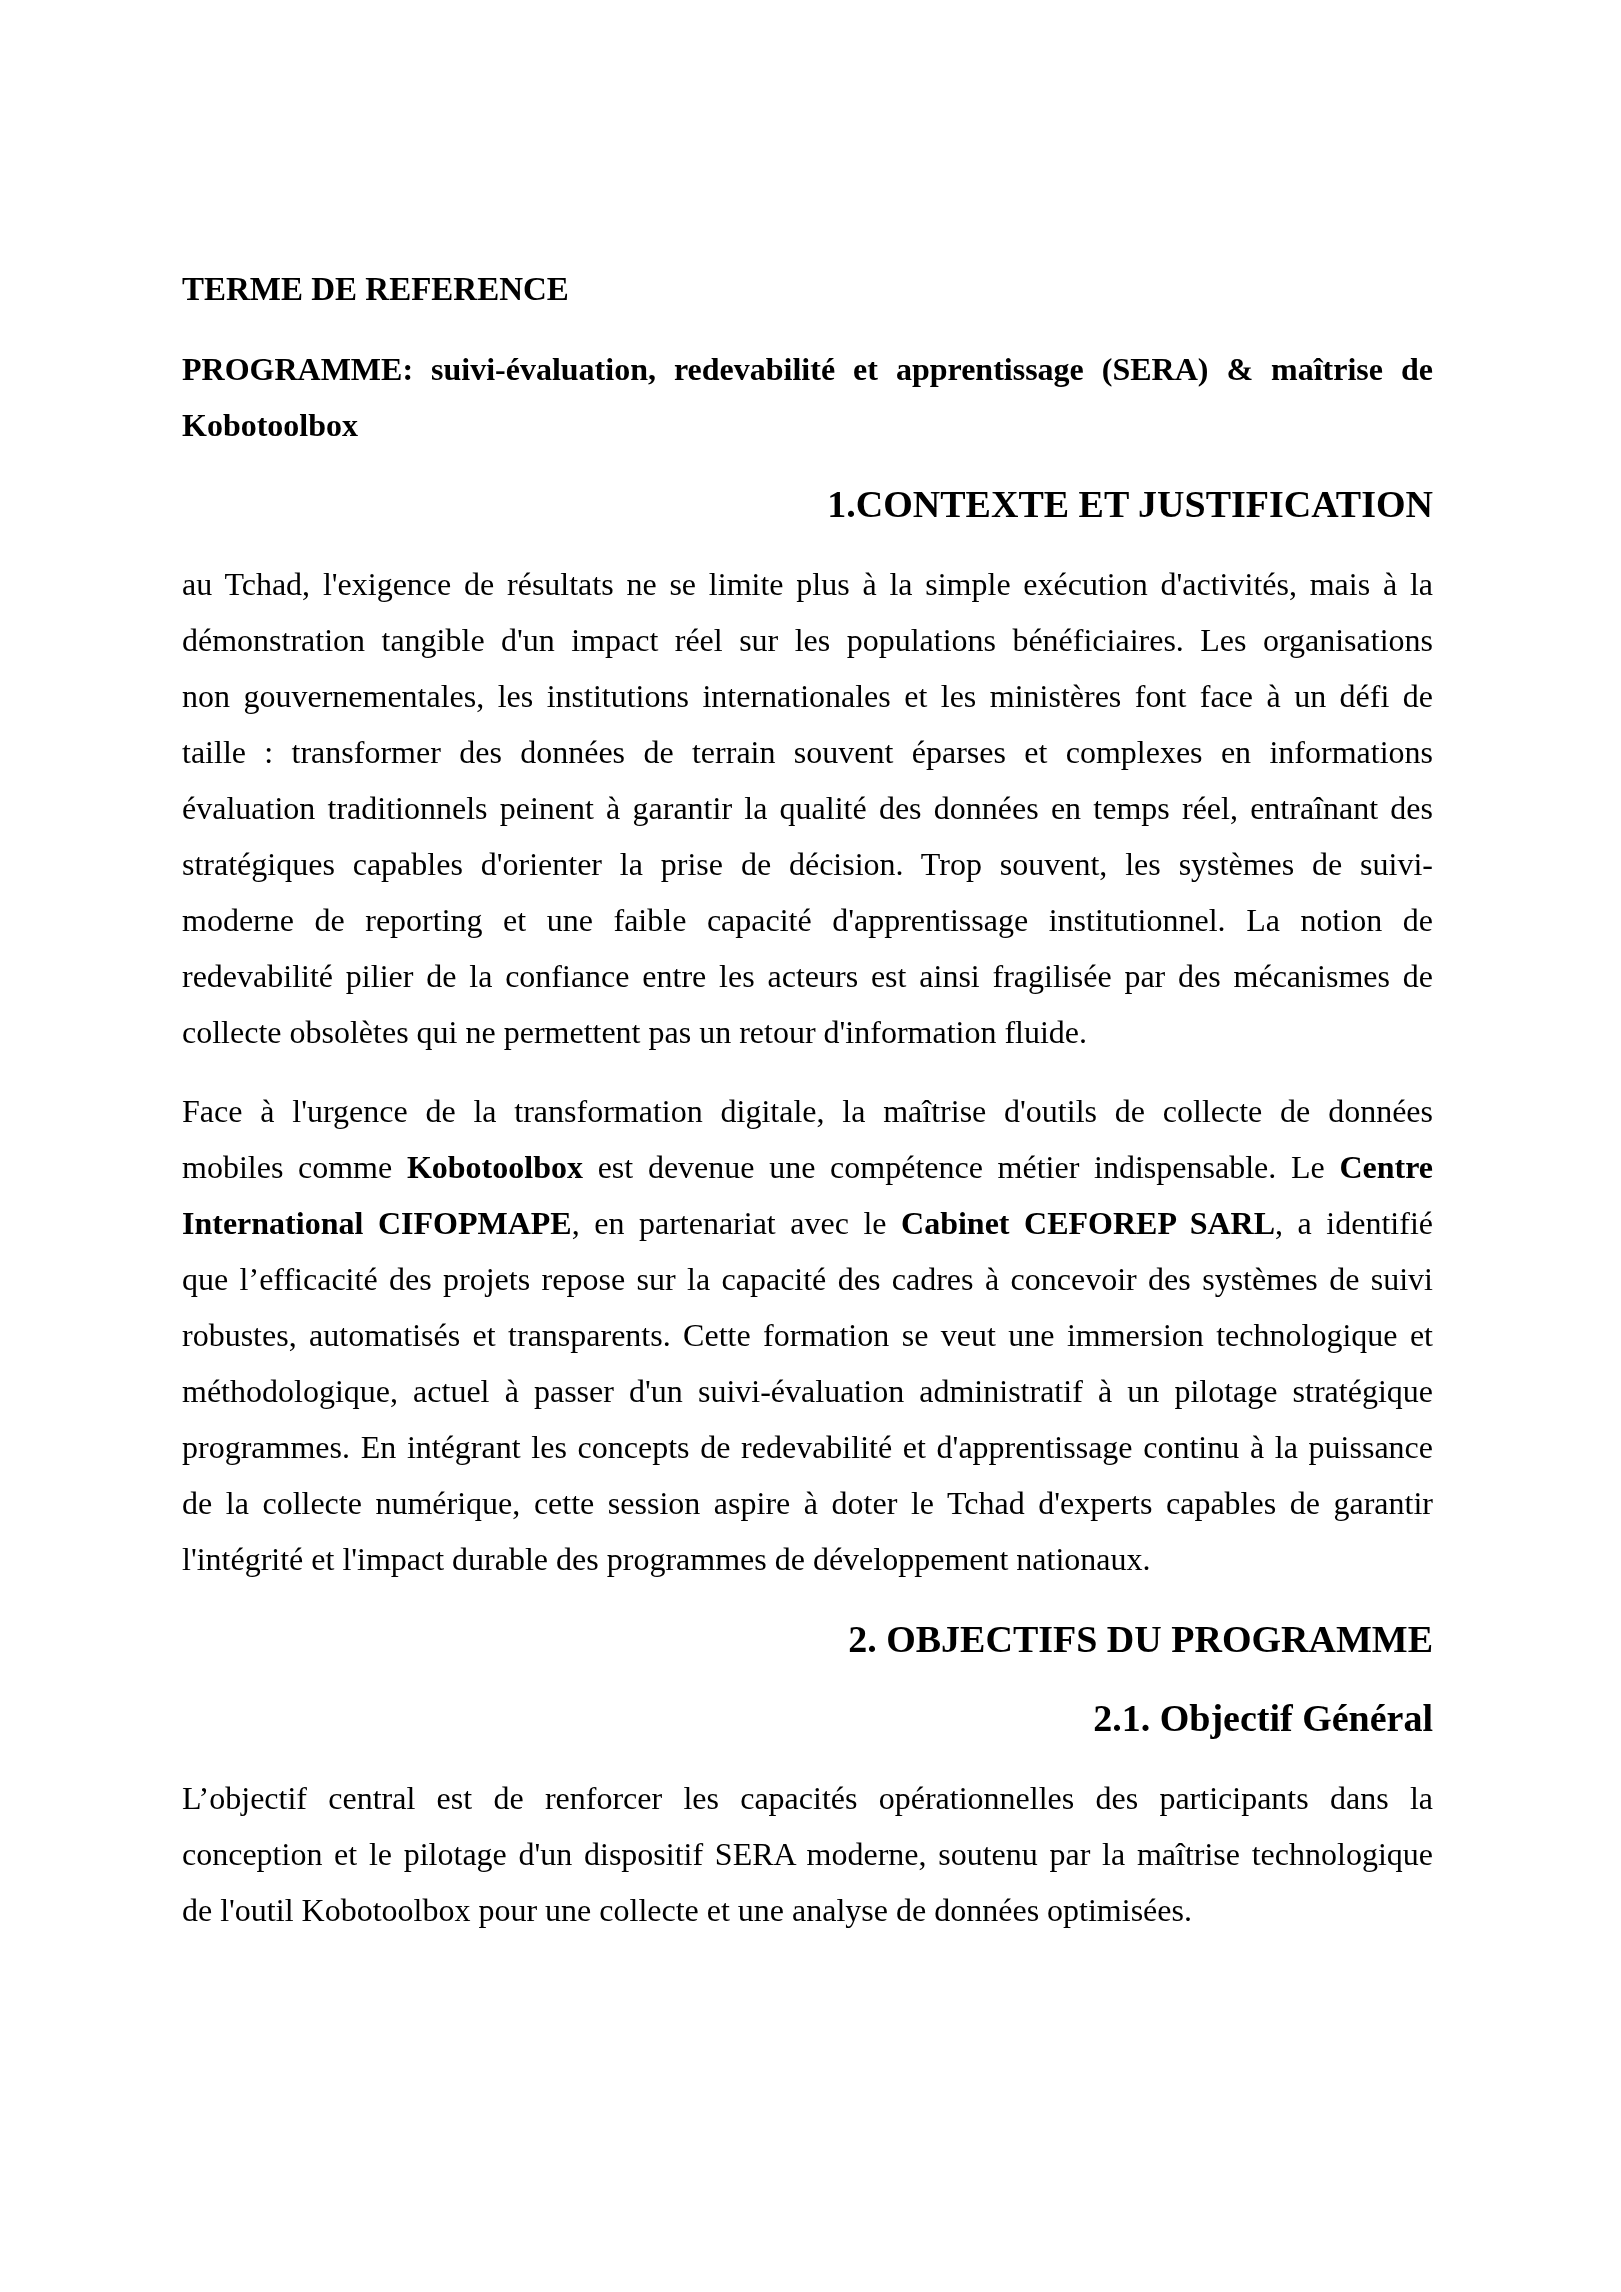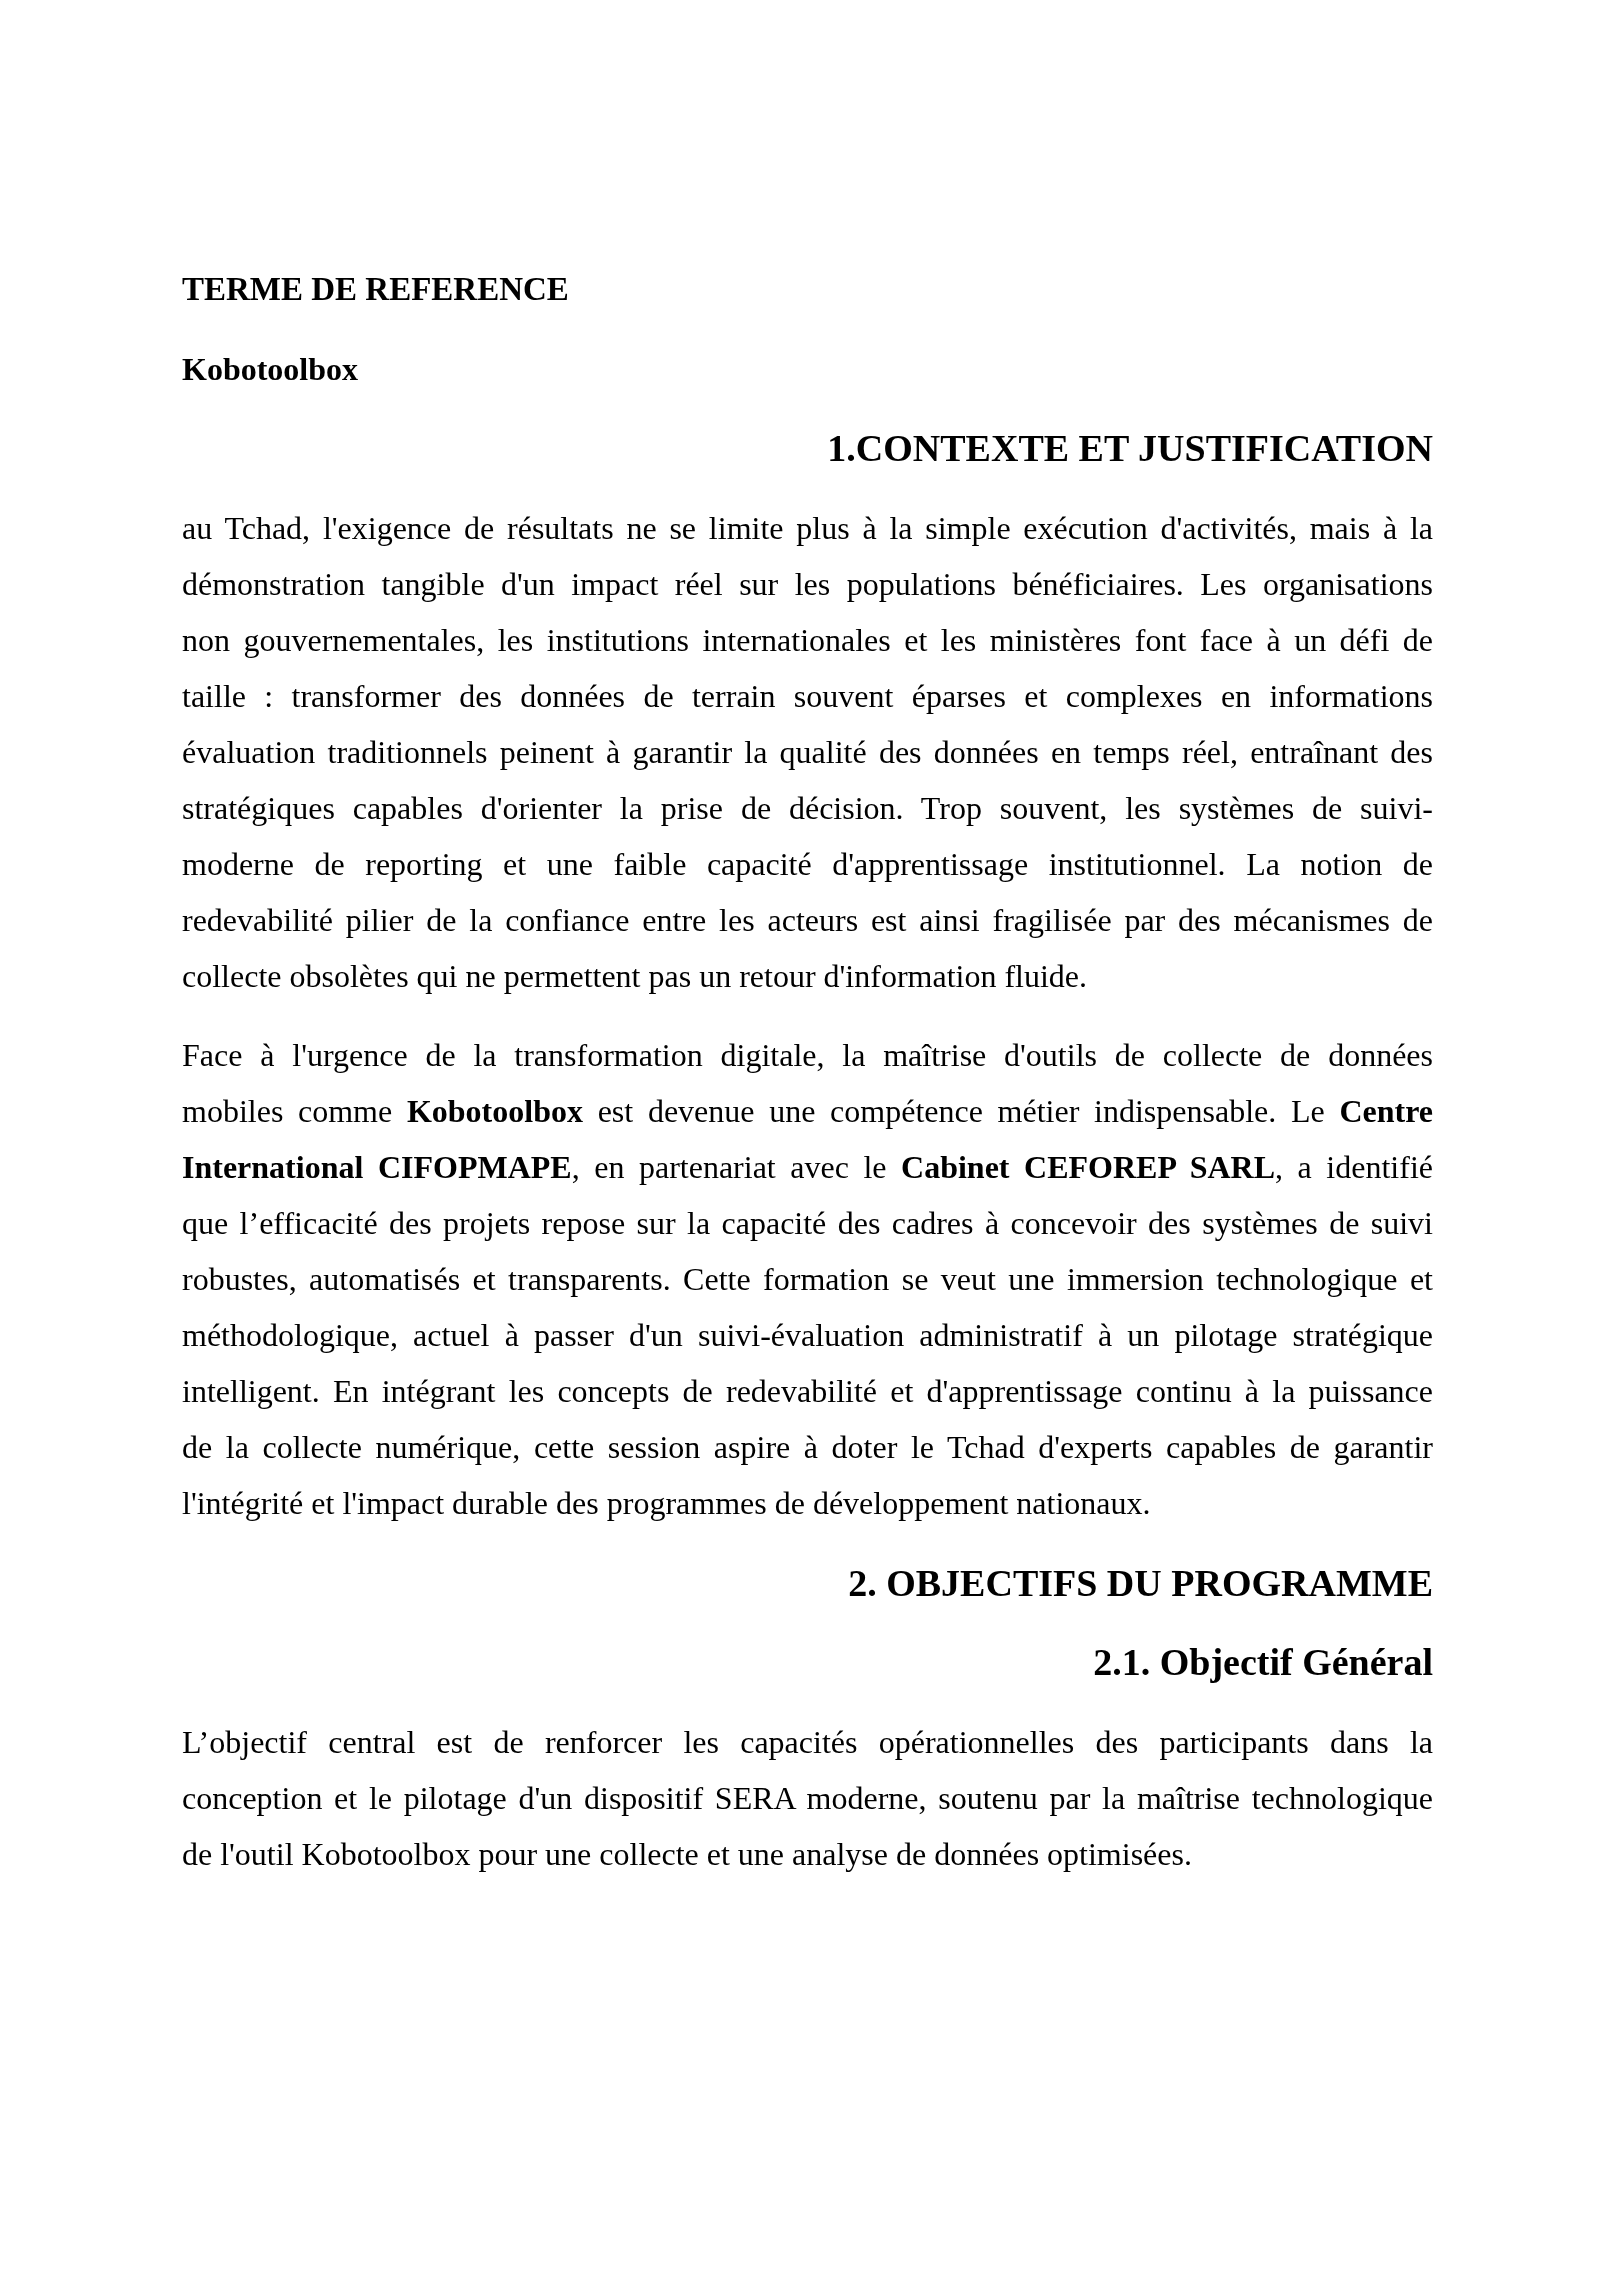--- a/index.html
+++ b/index.html
@@ -62,20 +62,21 @@
   }
   b { font-weight: bold; }
 </style>
 </head>
 <body>
 
 <div class="page">
   <div class="content" id="doc-content">
       <div class="doc-title">TERME DE REFERENCE</div>
       <div class="para bold-head">
+        <div class="line">PROGRAMME: suivi-évaluation, redevabilité et apprentissage (SERA) &amp; maîtrise de</div>
         <div class="line last">Kobotoolbox</div>
       </div>
       <div class="num-heading"><span class="hnum">1.</span><span>CONTEXTE ET JUSTIFICATION</span></div>
       <div class="para">
         <div class="line">au Tchad, l'exigence de résultats ne se limite plus à la simple exécution d'activités, mais à la</div>
         <div class="line">démonstration tangible d'un impact réel sur les populations bénéficiaires. Les organisations</div>
         <div class="line">non gouvernementales, les institutions internationales et les ministères font face à un défi de</div>
         <div class="line">taille : transformer des données de terrain souvent éparses et complexes en informations</div>
         <div class="line">évaluation traditionnels peinent à garantir la qualité des données en temps réel, entraînant des</div>
         <div class="line">stratégiques capables d'orienter la prise de décision. Trop souvent, les systèmes de suivi-</div>
@@ -83,21 +84,21 @@
         <div class="line">redevabilité pilier de la confiance entre les acteurs est ainsi fragilisée par des mécanismes de</div>
         <div class="line last">collecte obsolètes qui ne permettent pas un retour d'information fluide.</div>
       </div>
       <div class="para">
         <div class="line">Face à l'urgence de la transformation digitale, la maîtrise d'outils de collecte de données</div>
         <div class="line"><span>mobiles comme </span><b>Kobotoolbox</b><span> est devenue une compétence métier indispensable. Le </span><b>Centre</b></div>
         <div class="line"><b>International CIFOPMAPE</b><span>, en partenariat avec le </span><b>Cabinet CEFOREP SARL</b><span>, a identifié</span></div>
         <div class="line">que l’efficacité des projets repose sur la capacité des cadres à concevoir des systèmes de suivi</div>
         <div class="line">robustes, automatisés et transparents. Cette formation se veut une immersion technologique et</div>
         <div class="line">méthodologique, actuel à passer d'un suivi-évaluation administratif à un pilotage stratégique</div>
-        <div class="line">intelligent. En intégrant les concepts de redevabilité et d'apprentissage continu à la puissance</div>
+        <div class="line">programmes. En intégrant les concepts de redevabilité et d'apprentissage continu à la puissance</div>
         <div class="line">de la collecte numérique, cette session aspire à doter le Tchad d'experts capables de garantir</div>
         <div class="line last">l'intégrité et l'impact durable des programmes de développement nationaux.</div>
       </div>
       <div class="plain-heading">2. OBJECTIFS DU PROGRAMME</div>
       <div class="plain-heading">2.1. Objectif Général</div>
       <div class="para">
         <div class="line">L’objectif central est de renforcer les capacités opérationnelles des participants dans la</div>
         <div class="line">conception et le pilotage d'un dispositif SERA moderne, soutenu par la maîtrise technologique</div>
         <div class="line last">de l'outil Kobotoolbox pour une collecte et une analyse de données optimisées.</div>
       </div>

